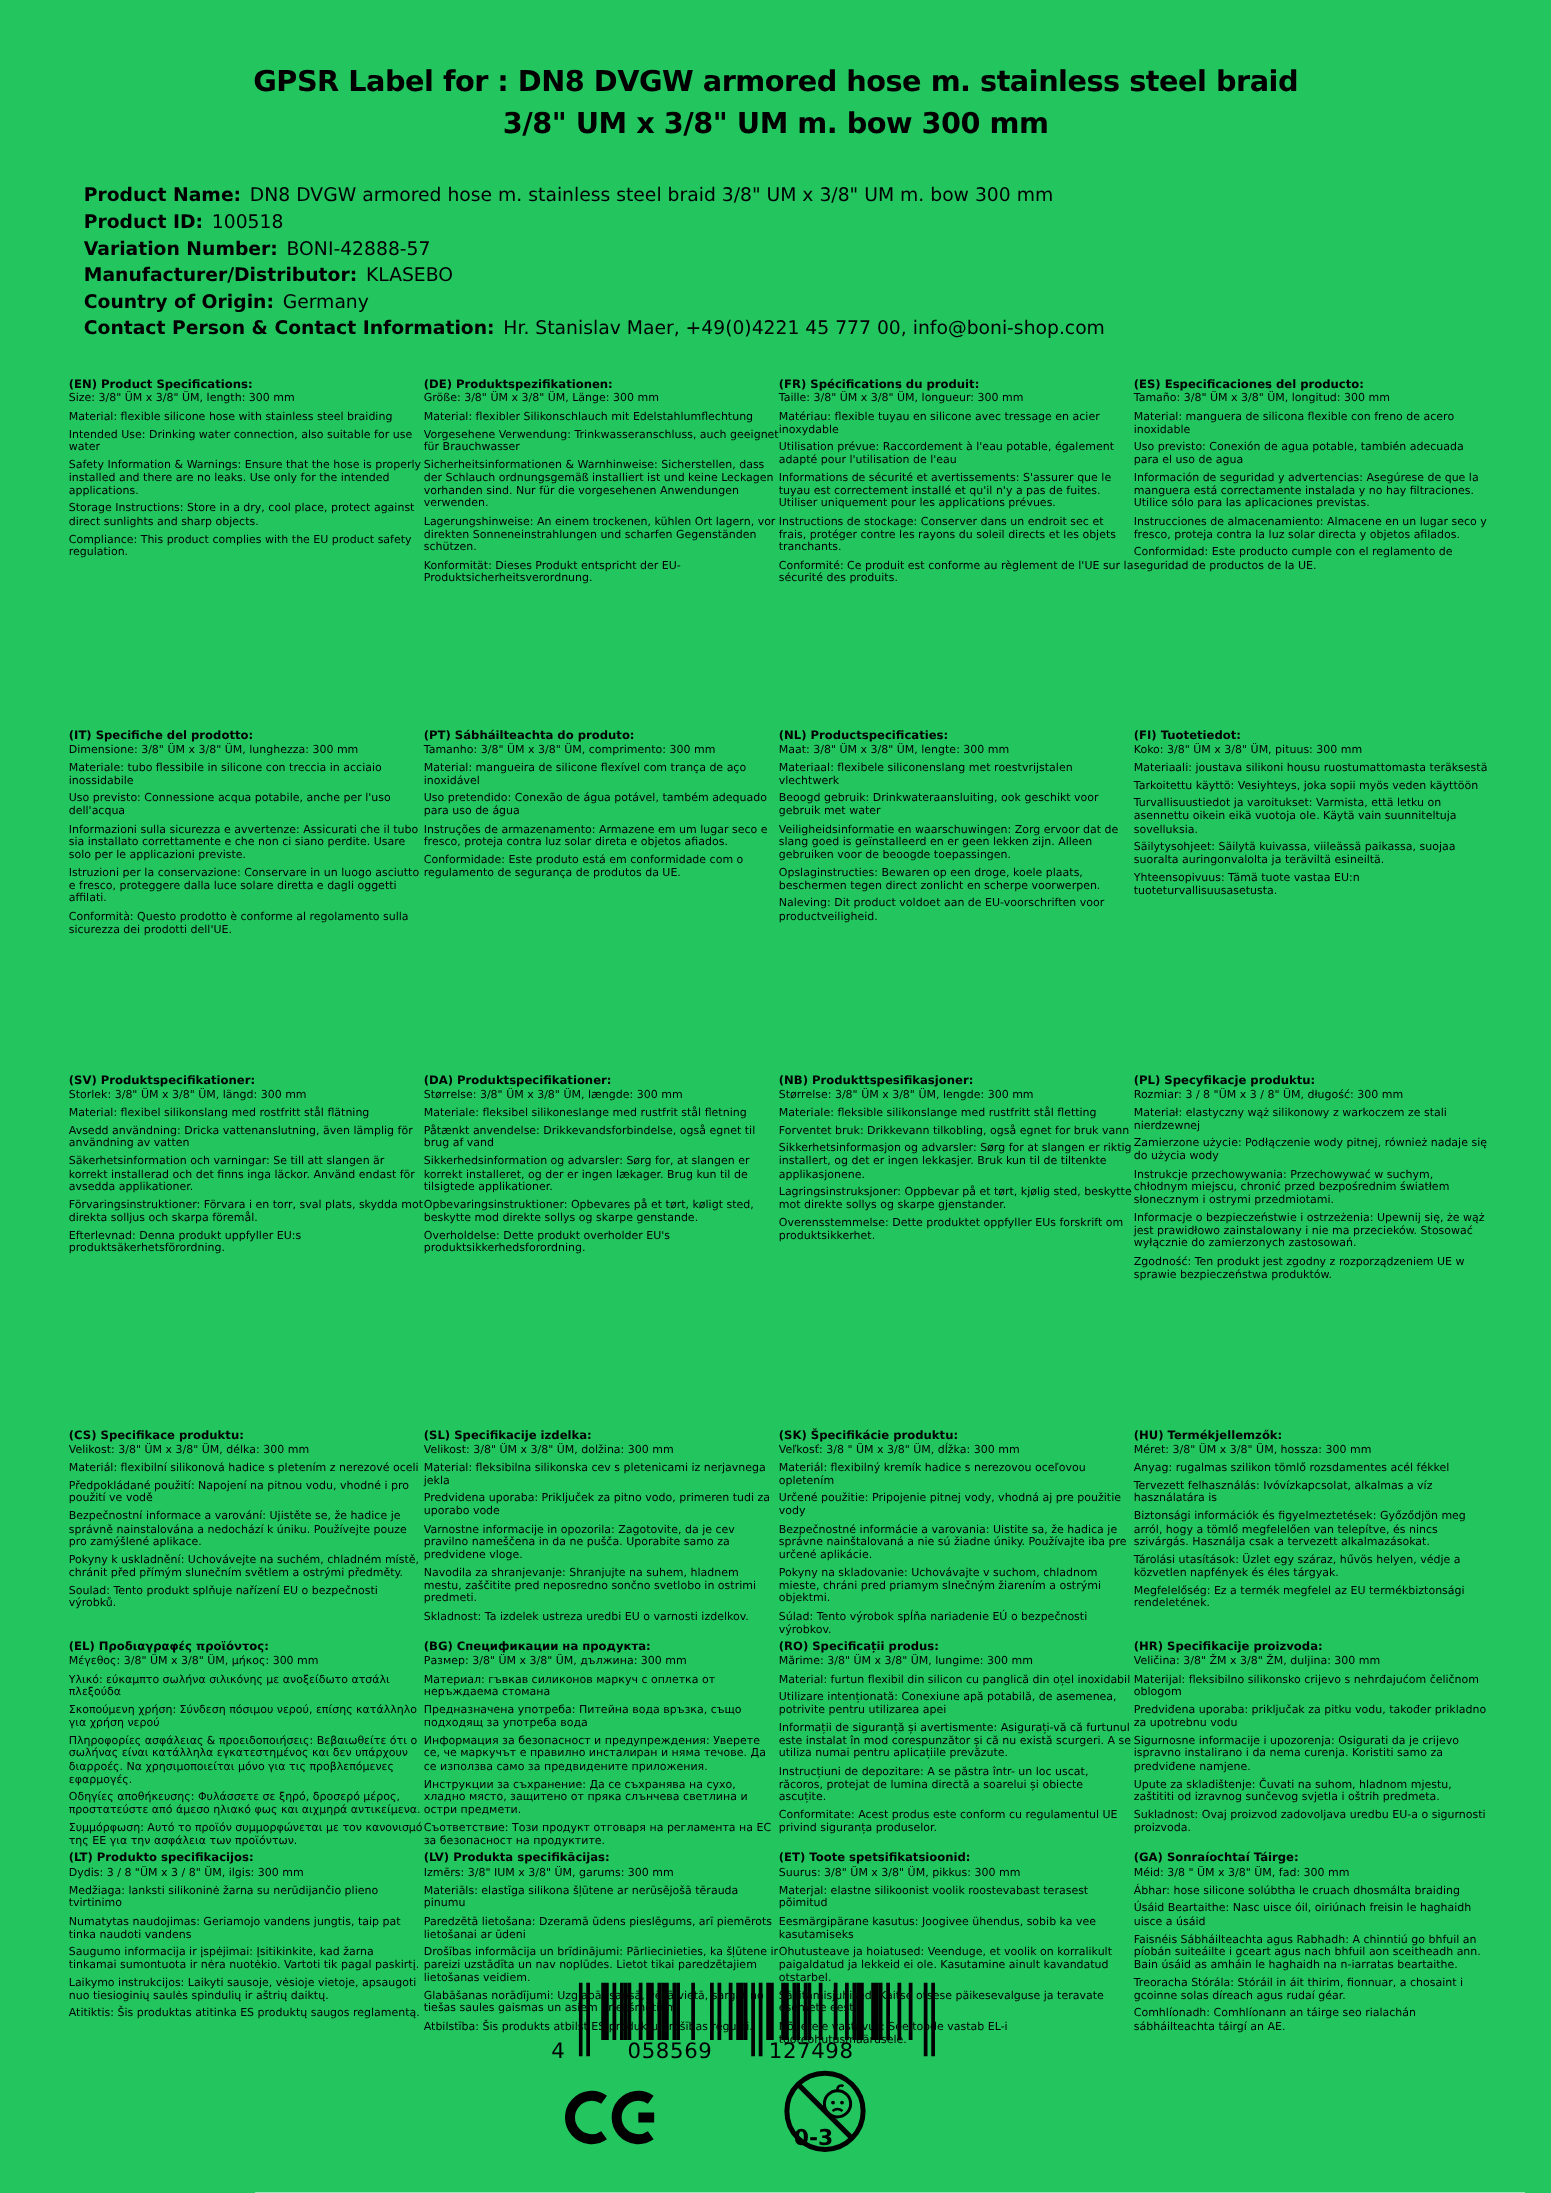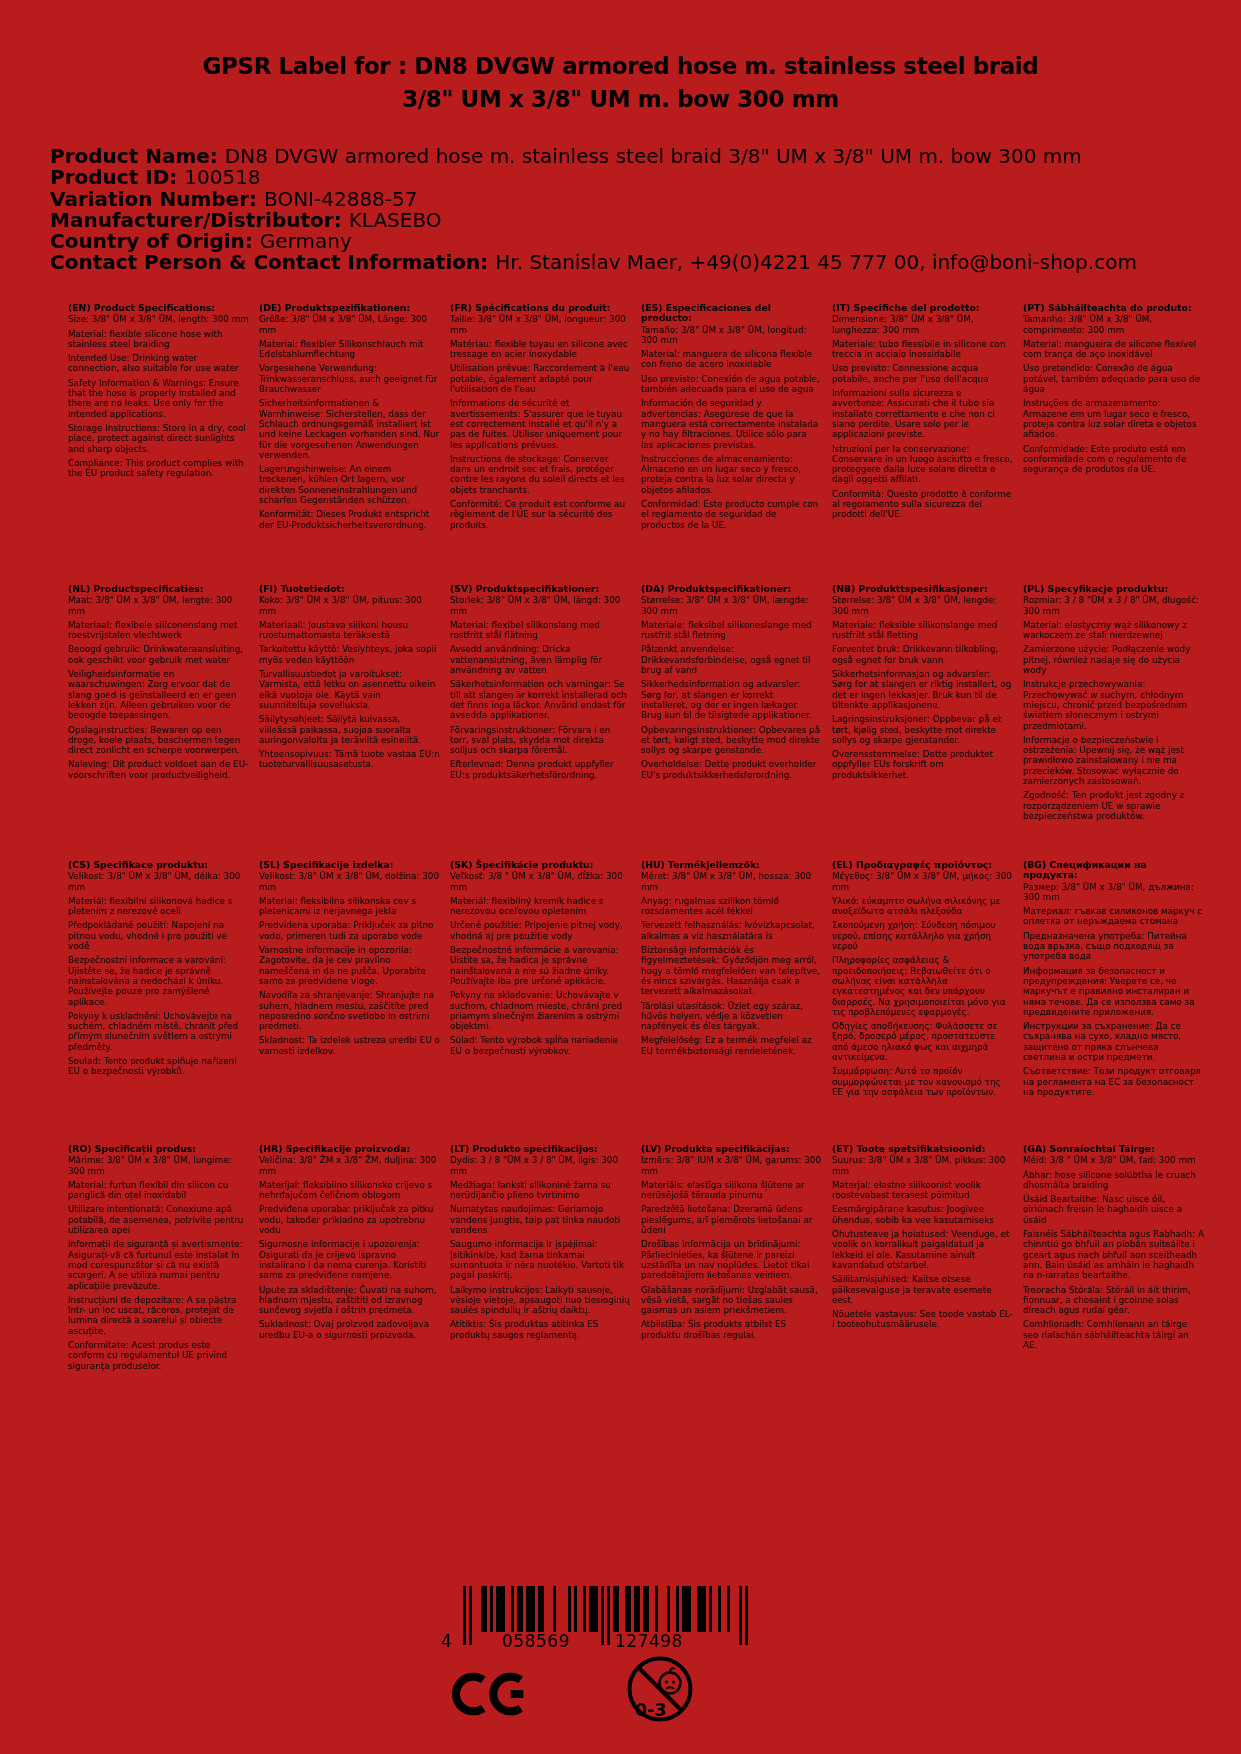--- a/index.html
+++ b/index.html
@@ -1,30 +1,30 @@
 <!DOCTYPE html>
 <html><head>
 <meta charset="utf-8">
 <style>
   * { box-sizing: border-box; }
   html, body { margin: 0; padding: 0; background: #ffffff; }
   .page {
-    position: relative; width: 1241px; height: 1754px; background: #b91c1c;
+    position: relative; width: 1241px; height: 1754px; background: #22c55e;
     font-family: "DejaVu Sans", "Liberation Sans", sans-serif; color: #000;
     margin: 0 auto; overflow: hidden;
   }
   .doc-title {
     position: absolute; top: 50px; left: 0; width: 100%; text-align: center;
     font-weight: bold; font-size: 23px; line-height: 33px; letter-spacing: -0.4px;
   }
-  .product-info { position: absolute; left: 50px; top: 146px; font-size: 20px; line-height: 21.3px; }
+  .product-info { position: absolute; left: 67px; top: 146px; font-size: 15px; line-height: 21.3px; }
   .info-label { font-weight: bold; margin-right: 7px; }
   .spec-grid {
-    position: absolute; left: 68px; top: 303px; width: 1136px;
-    display: grid; grid-template-columns: repeat(6, 1fr); column-gap: 10px;
+    position: absolute; left: 55px; top: 303px; width: 1136px;
+    display: grid; grid-template-columns: repeat(4, 1fr); 
     grid-template-rows: 281px 276px minmax(284px, auto) auto;
   }
   .spec-block { font-size: 8.8px; line-height: 10.3px; }
   .spec-heading { font-size: 9.3px; font-weight: bold; margin: 0 0 1px 0; }
   .spec-par { margin: 0 0 4px 0; }
   .barcode { position: absolute; left: 463px; top: 1586px; width: 285px; height: 66px; }
   .barcode svg { position: absolute; left: 0; top: 0; }
   .barcode-digits span { position: absolute; top: 45px; font-size: 17px; letter-spacing: 0.5px; }
   .bd-lead { left: -22px; }
   .bd-g1 { left: 30px; width: 86px; text-align: center; }

